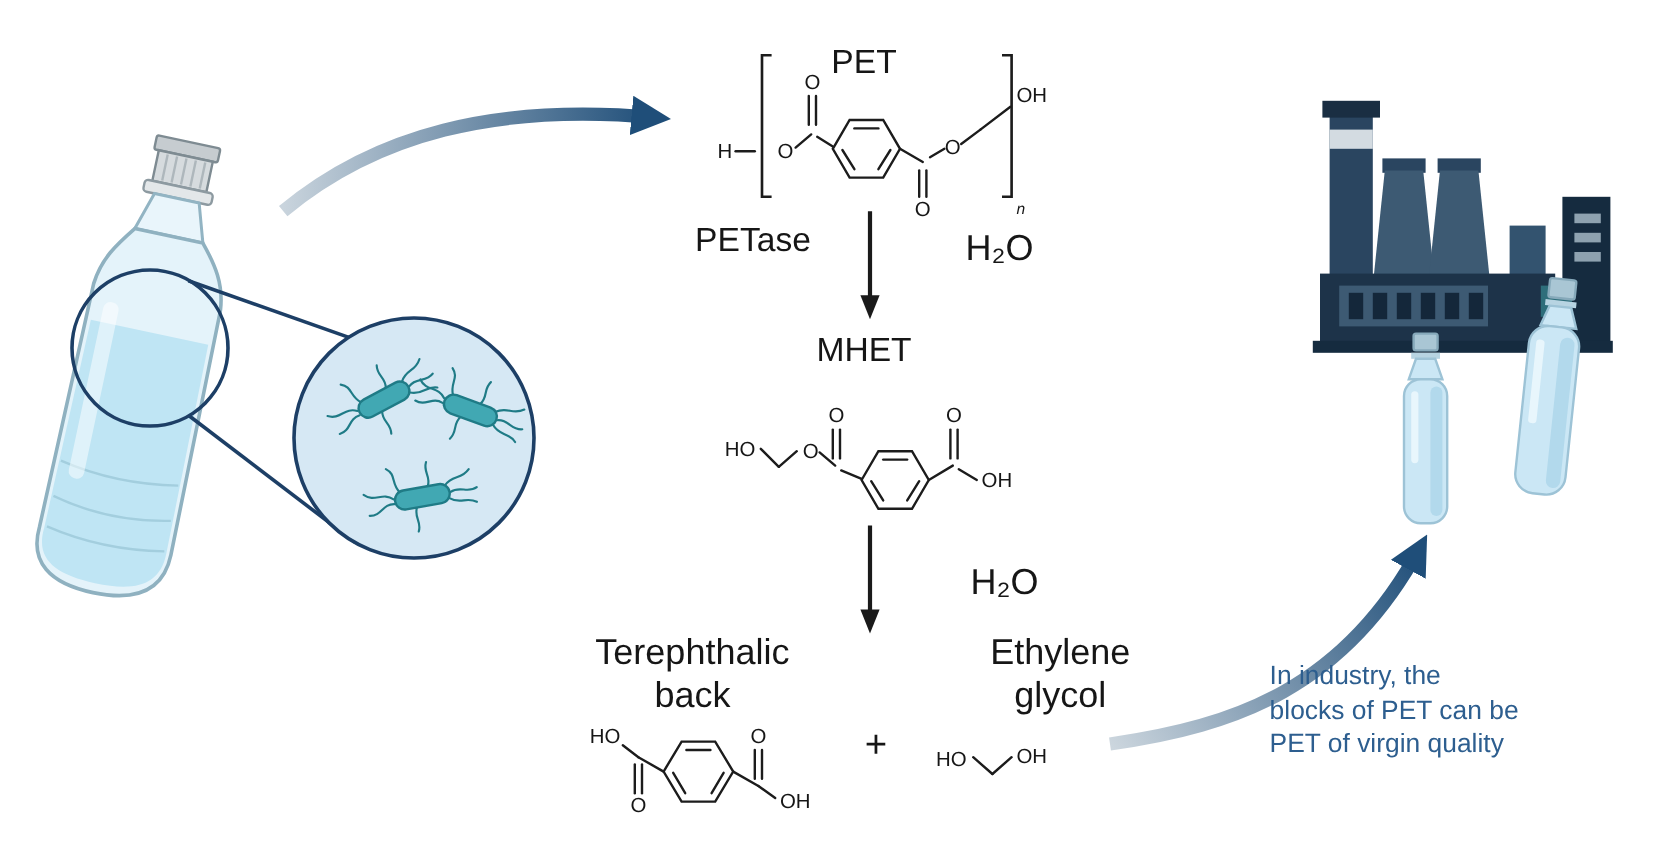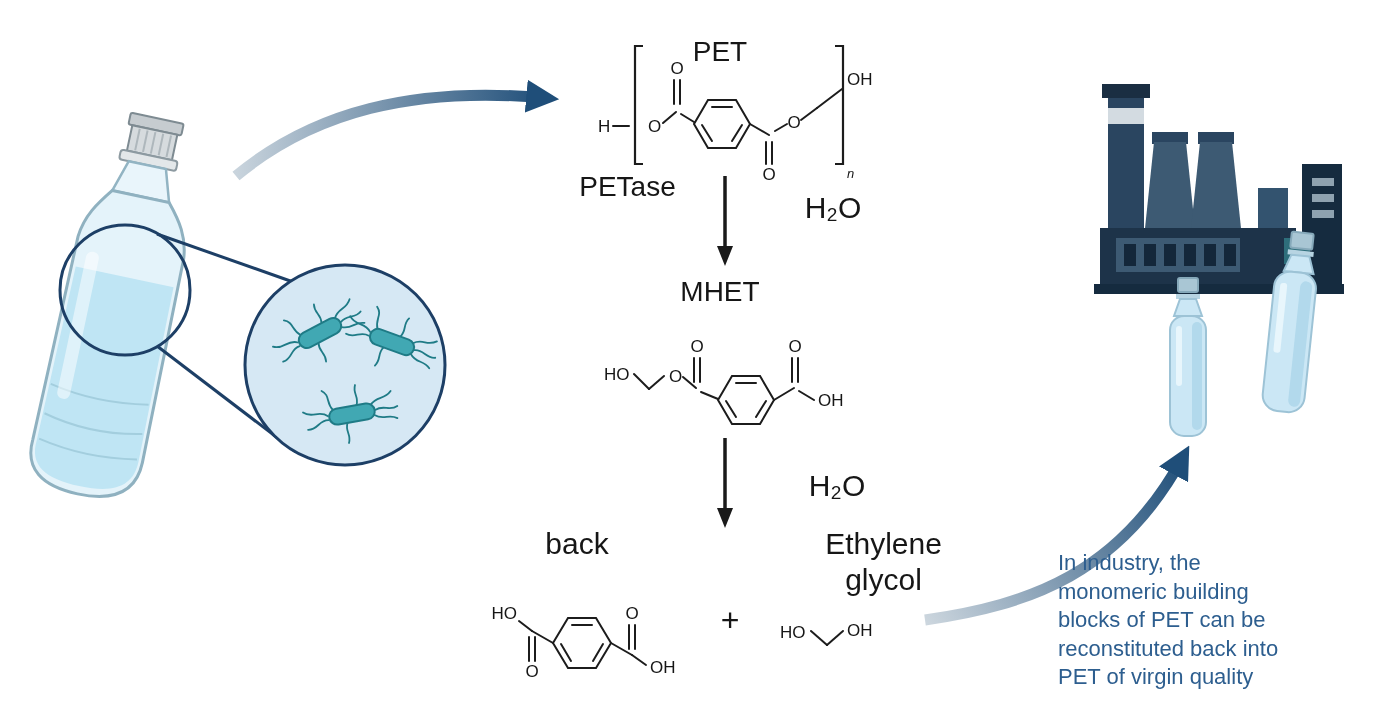--- a/index.html
+++ b/index.html
@@ -108,21 +108,21 @@
     <polyline class="bracket" points="47,18 39,18 39,136 47,136"></polyline>
     <polyline class="bracket" points="239,18 247,18 247,136 239,136"></polyline>
     <text class="atom" x="52" y="104">O</text>
     <text class="atom" x="81" y="46" text-anchor="middle">O</text>
     <text class="atom" x="173" y="152" text-anchor="middle">O</text>
     <text class="atom" x="198" y="100" text-anchor="middle">O</text>
     <text class="atom" x="251" y="57">OH</text>
     <text class="subn" x="251" y="150">n</text>
   </svg>
 
-  <div class="lbl lbl-big" style="left:555px;top:171px;width:145px;">PETase</div>
+  <div class="lbl lbl-big" style="left:555px;top:184px;width:145px;">PETase</div>
   <div class="lbl lbl-med" style="left:794px;top:191px;width:78px;">H₂O</div>
   <svg class="abs" style="left:707px;top:174px;" width="36" height="96" viewBox="0 0 36 96">
     <line x1="18" y1="2" x2="18" y2="74" stroke="#1a1a1a" stroke-width="3.5"></line>
     <polygon points="10,72 26,72 18,92" fill="#1a1a1a"></polygon>
   </svg>
 
   <div class="lbl lbl-big" style="left:620px;top:276px;width:200px;">MHET</div>
 
   <svg class="abs" style="left:602px;top:330px;" width="270" height="108" viewBox="0 0 270 108">
     <text class="atom" x="2" y="50">HO</text>
@@ -148,20 +148,21 @@
     <text class="atom" x="216" y="76">OH</text>
   </svg>
 
   <div class="lbl lbl-med" style="left:798px;top:469px;width:78px;">H₂O</div>
   <svg class="abs" style="left:707px;top:436px;" width="36" height="96" viewBox="0 0 36 96">
     <line x1="18" y1="2" x2="18" y2="74" stroke="#1a1a1a" stroke-width="3.5"></line>
     <polygon points="10,72 26,72 18,92" fill="#1a1a1a"></polygon>
   </svg>
 
   <div class="lbl lbl-med" style="left:492px;top:526px;width:170px;line-height:1.2;">
+    <div>Terephthalic</div>
     <div>back</div>
   </div>
   <div class="lbl lbl-med" style="left:806px;top:526px;width:155px;line-height:1.2;">
     <div>Ethylene</div>
     <div>glycol</div>
   </div>
 
   <svg class="abs" style="left:487px;top:585px;" width="190" height="122" viewBox="0 0 190 122">
     <g class="bond">
       <polygon points="66,58 81,33 109,33 124,58 109,83 81,83" fill="none"></polygon>
@@ -253,19 +254,17 @@
       <rect x="24" y="24" width="26" height="5" fill="#b7d4e2"></rect>
       <polygon points="28,29 46,29 52,46 22,46" fill="#cbe7f5" stroke="#9dc3d6" stroke-width="2"></polygon>
       <rect x="14" y="46" width="42" height="140" rx="16" fill="#cbe7f5" stroke="#9dc3d6" stroke-width="2"></rect>
       <rect x="40" y="54" width="12" height="126" rx="6" fill="#b2d9ec"></rect>
       <rect x="20" y="58" width="7" height="70" rx="3" fill="#e8f6fc"></rect>
     </g>
   </svg>
 
   <div class="note">
     <div>In industry, the</div>
-    <div>monomeric building</div>
     <div>blocks of PET can be</div>
-    <div>reconstituted back into</div>
     <div>PET of virgin quality</div>
   </div>
 
 </div>
 
 </body></html>

